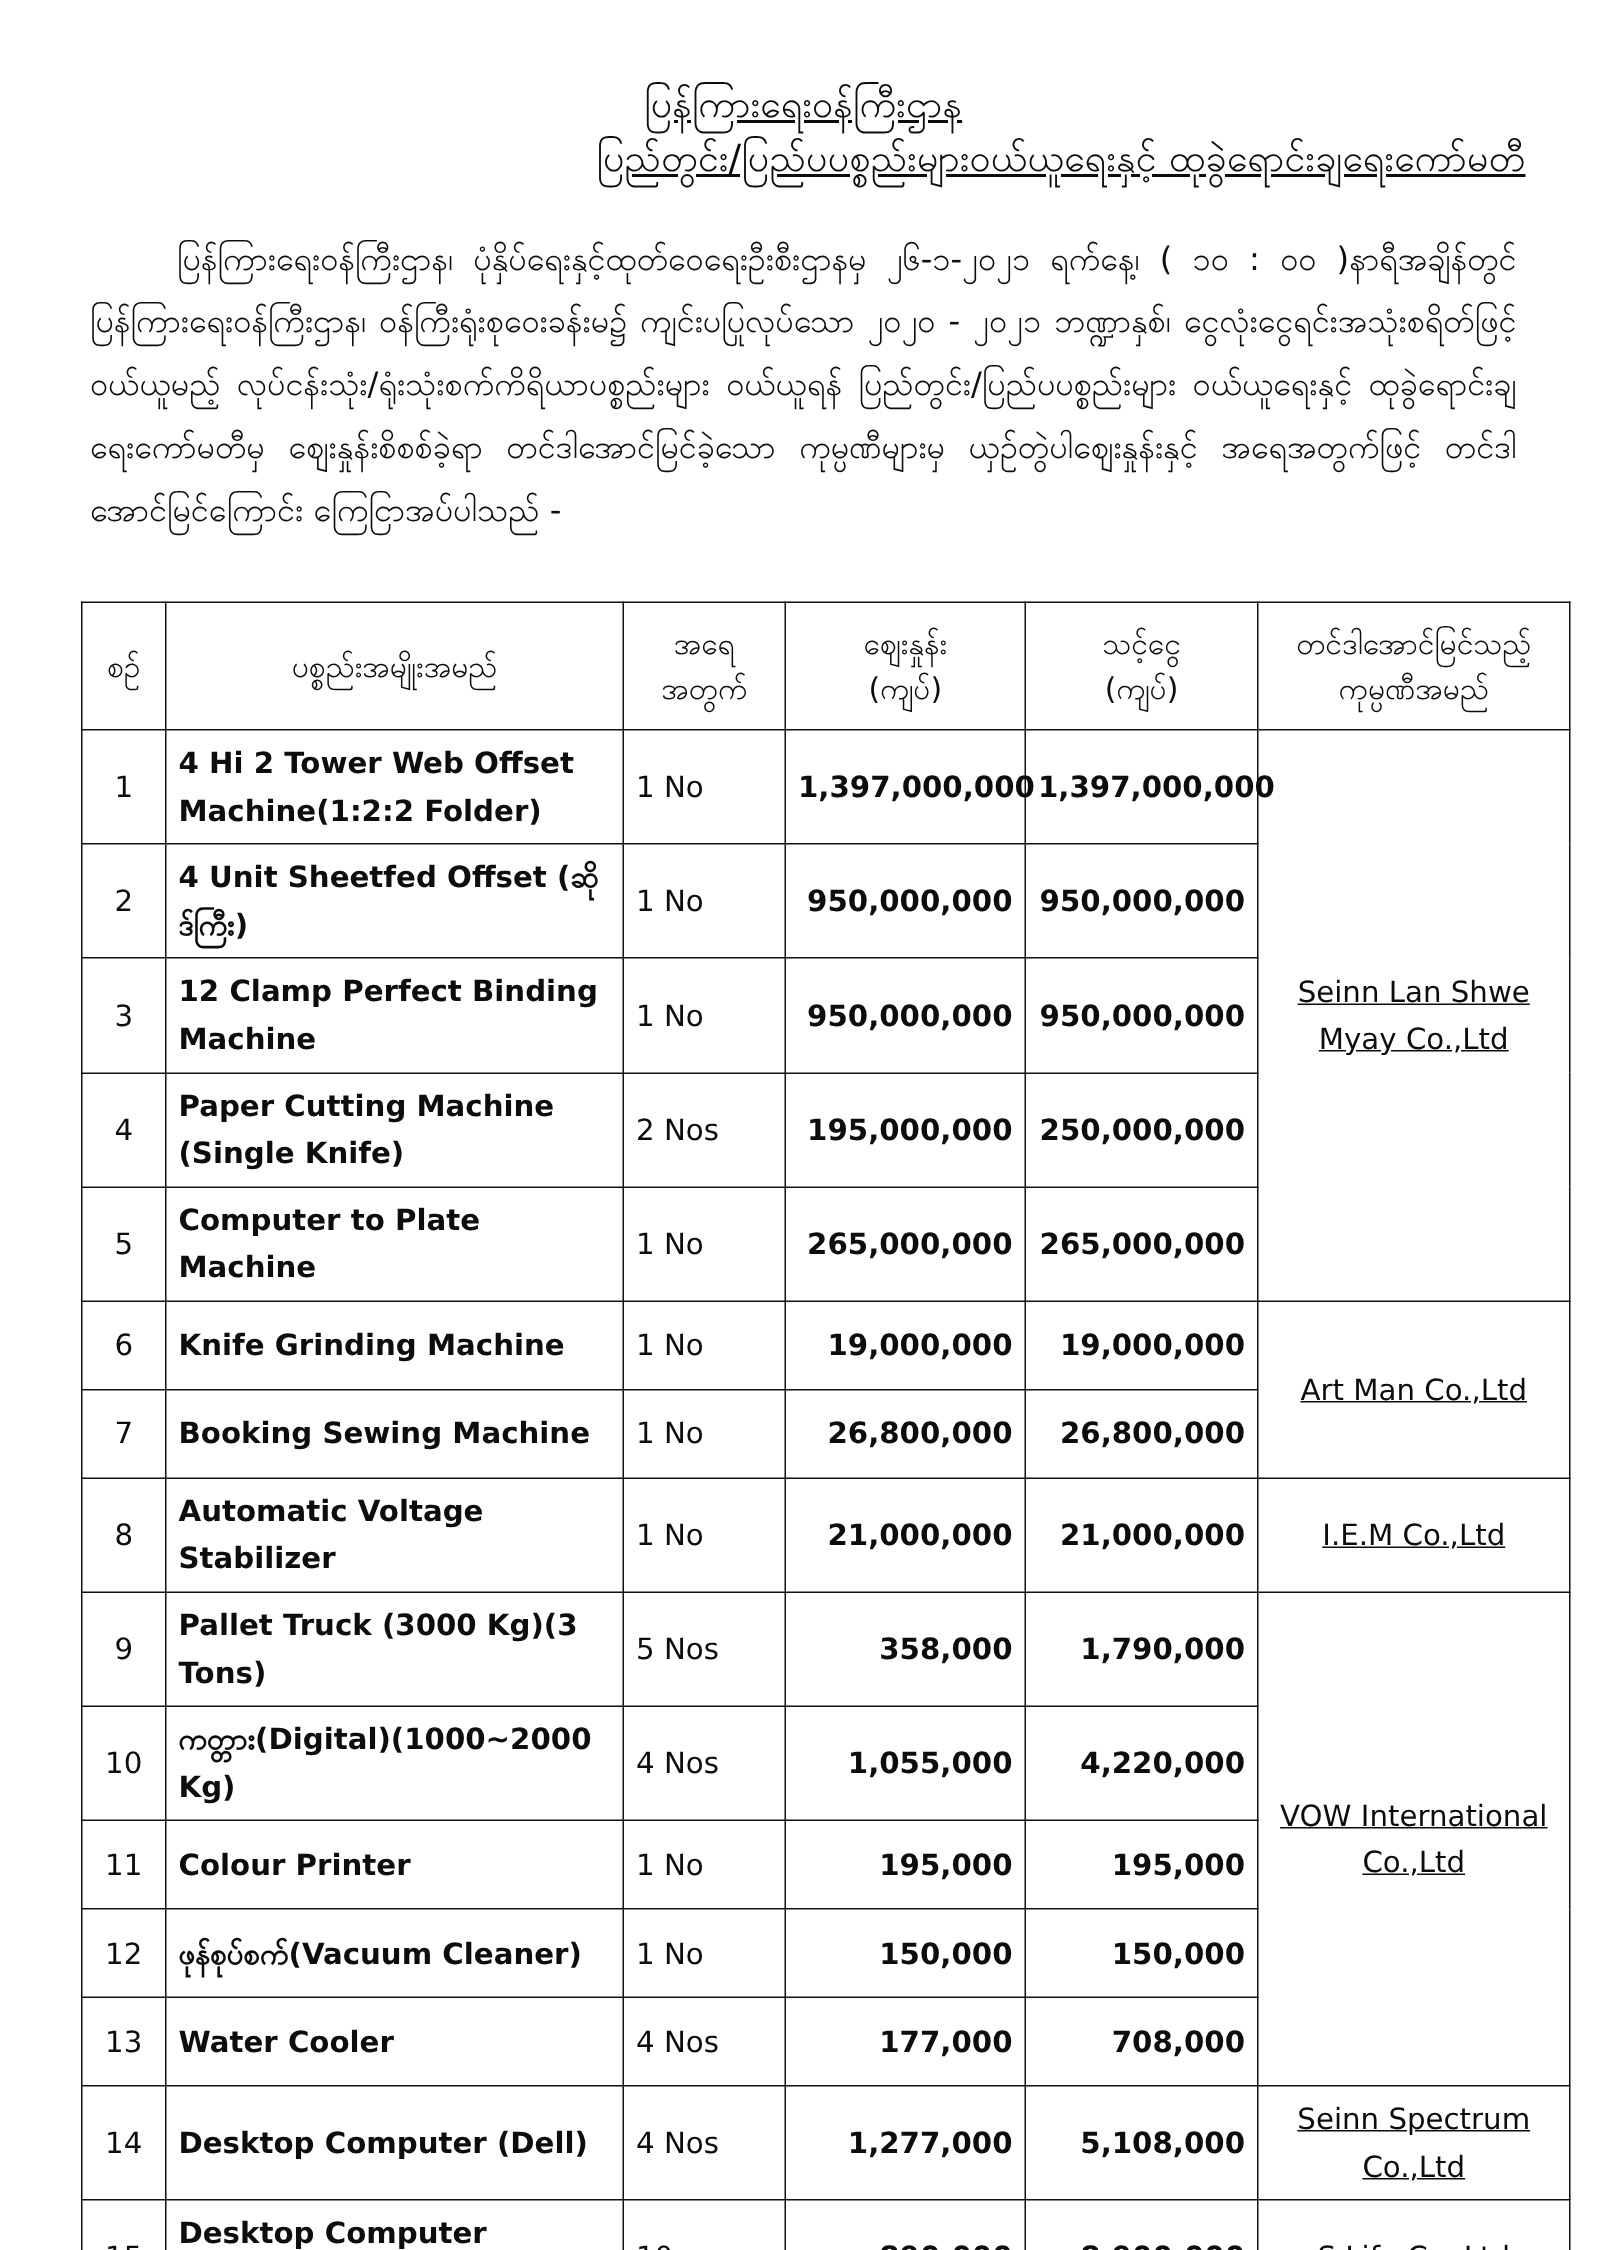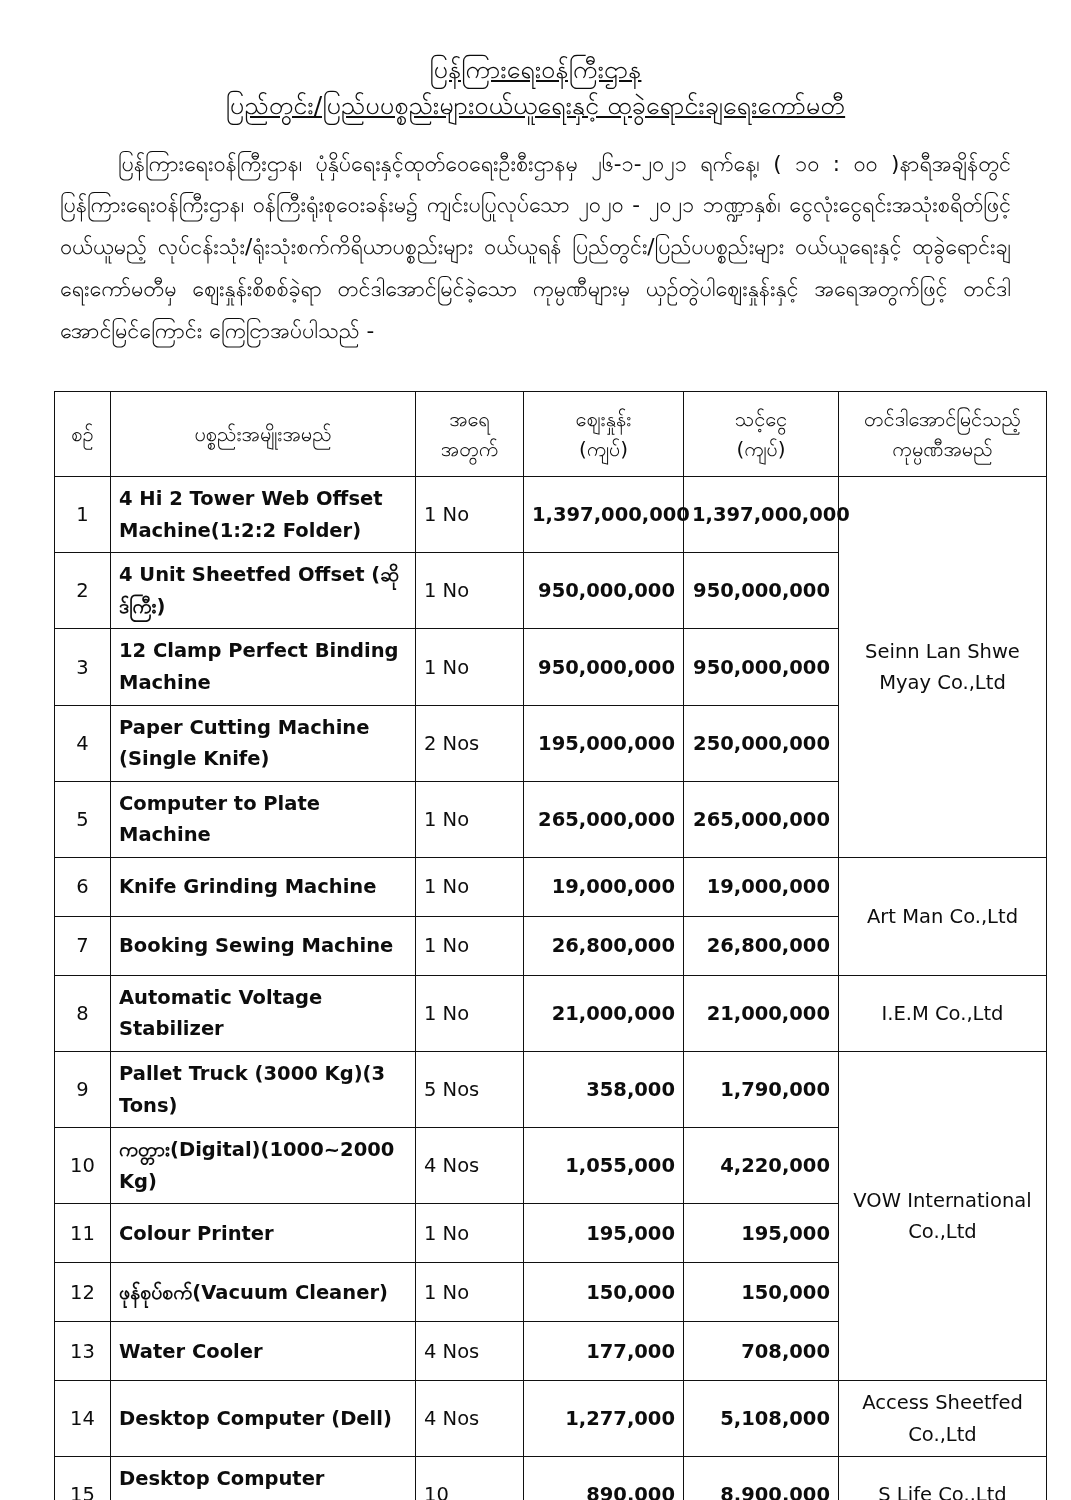--- a/index.html
+++ b/index.html
@@ -28,23 +28,24 @@
   }
   .header .line1 {
     font-size: 25px;
     line-height: 1.45;
     letter-spacing: 0.2px;
   }
   .header .line2 {
     font-size: 25px;
     line-height: 1.45;
     letter-spacing: 0.2px;
+    text-align: right;
   }
   .body-para {
-    margin-top: 18px;
+    margin-top: 28px;
     font-size: 21.5px;
     line-height: 1.95;
     text-align: justify;
     text-justify: inter-word;
     padding: 0 6px;
   }
   .body-para .indent {
     display: inline-block;
     width: 58px;
   }
@@ -73,21 +74,21 @@
   col.c-item  { width: 305px; }
   col.c-qty   { width: 108px; }
   col.c-price { width: 160px; }
   col.c-total { width: 155px; }
   col.c-comp  { width: 208px; }
 
   td.no   { text-align: center; }
   td.item { text-align: left; line-height: 1.62; padding-left: 12px; font-weight: bold; }
   td.qty  { text-align: left; }
   td.price, td.total { text-align: right; padding-right: 14px; font-weight: bold; }
-  td.comp { text-align: center; line-height: 1.6; }
+  td.comp { text-align: center; line-height: 1.6; text-decoration: underline; }
 
   .row-tall td { height: 56px; }
   tbody tr td { height: 46px; }
 
   .mm { font-family: "DejaVu Sans", sans-serif; }
 </style>
 </head>
 <body>
 
 <div class="page">
@@ -233,21 +234,21 @@
         <td class="price">177,000</td>
         <td class="total">708,000</td>
       </tr>
 
       <tr class="row-tall">
         <td class="no">14</td>
         <td class="item">Desktop Computer (Dell)</td>
         <td class="qty">4 Nos</td>
         <td class="price">1,277,000</td>
         <td class="total">5,108,000</td>
-        <td class="comp">Access Sheetfed Co.,Ltd</td>
+        <td class="comp">Seinn Spectrum Co.,Ltd</td>
       </tr>
       <tr>
         <td class="no">15</td>
         <td class="item">Desktop Computer (Clone)</td>
         <td class="qty">10</td>
         <td class="price">890,000</td>
         <td class="total">8,900,000</td>
         <td class="comp">S Life Co.,Ltd</td>
       </tr>
     </tbody>

